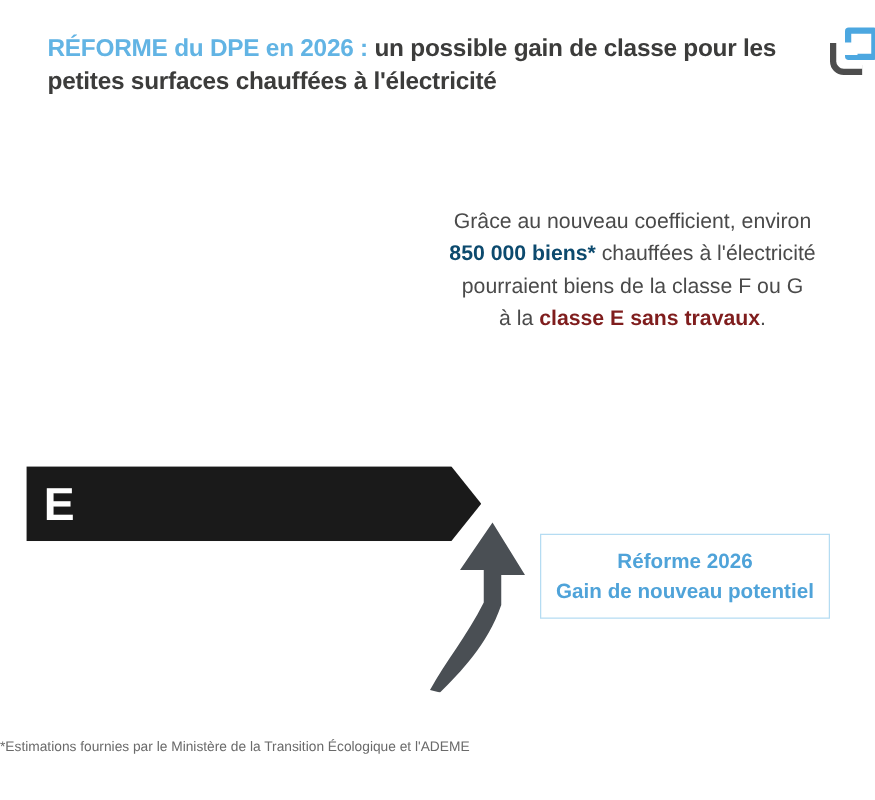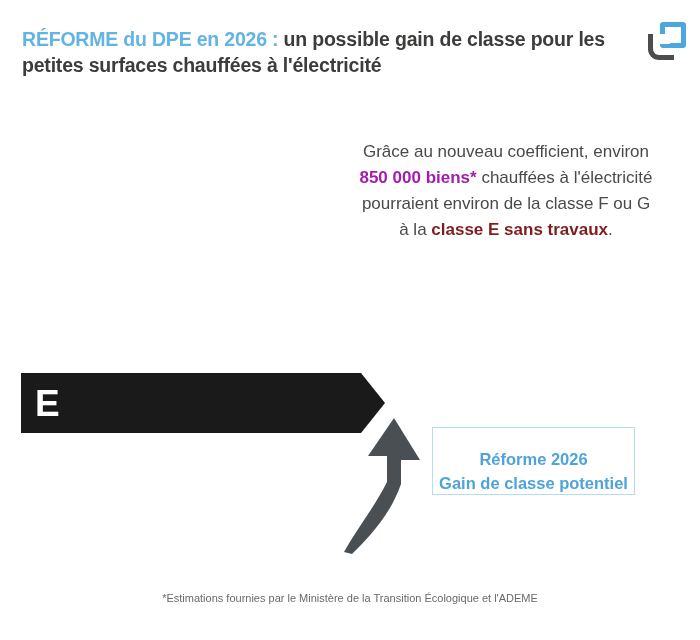--- a/index.html
+++ b/index.html
@@ -5,21 +5,21 @@
   * { margin:0; padding:0; box-sizing:border-box; }
   html,body { background:#ffffff; }
   body {
     width:700px; height:640px; position:relative; overflow:hidden;
     font-family:"Liberation Sans", sans-serif;
     background:#ffffff;
   }
 
   
   #header {
-    position:absolute; left:0; top:0; width:597px; height:110px;
+    position:absolute; left:16px; top:0; width:597px; height:110px;
   }
   #title {
     position:absolute; left:22px; top:26px; width:590px;
     font-size:19.5px; font-weight:bold; line-height:26px;
     letter-spacing:-0.2px;
     color:#3c3c3b;
   }
   #title .accent { color:#62b4e4; }
 
   #logo {
@@ -63,41 +63,41 @@
     background:#1a1a1a;
     clip-path:polygon(0 0, calc(100% - 24px) 0, 100% 50%, calc(100% - 24px) 100%, 0 100%);
   }
   #bar-E .letter { font-size:37px; }
 
   
   #arrow { position:absolute; left:338px; top:404px; width:90px; height:150px; }
 
   
   #paragraph {
-    position:absolute; left:330px; top:139px; width:352px;
+    position:absolute; left:330px; top:164px; width:352px;
     text-align:center; font-size:17px; line-height:26px;
     color:#4a4a4a;
   }
   #paragraph .hi { color:#62b4e4; font-weight:bold; }
 
   
   #callout {
-    position:absolute; left:432px; top:427px; width:203px; height:68px;
+    position:absolute; left:432px; top:427px; width:232px; height:68px;
     border:1.5px solid #b5dcf2; background:#ffffff;
-    display:flex; flex-direction:column; align-items:center; justify-content:flex-end;
+    display:flex; flex-direction:column; align-items:center; justify-content:center;
     gap:3px;
   }
   #callout .cl {
     color:#4fa3d9; font-weight:bold; font-size:16.5px; line-height:21px;
   }
 
   
   #footnote {
     position:absolute; left:0; top:592px; width:700px;
-    text-align:center; font-size:11px; color:#6a6a6a;
+    text-align:left; font-size:11px; color:#6a6a6a;
   }
 </style>
 </head>
 <body>
 
 <div id="header">
   <div id="title">
     <span class="accent" style="color: rgb(98, 180, 228);">RÉFORME du DPE en 2026 :</span><span> un possible gain de classe pour les petites surfaces chauffées à l'électricité</span>
   </div>
   <div id="logo">
@@ -147,23 +147,23 @@
            L 56 14
            L 82 56
            L 63 56
            L 63 80
            C 52 112, 30 134, 14 150
            Z" fill="#4a4f54"></path>
 </svg>
 
 <div id="paragraph">
   <span>Grâce au nouveau coefficient, environ</span><br>
-  <span class="hi" style="color: #a21caf;">850 000 biens*</span><span> chauffées à l'électricité</span><br>
-  <span>pourraient environ de la classe F ou G</span><br>
+  <span class="hi" style="color: #0c4a6e;">850 000 biens*</span><span> chauffées à l'électricité</span><br>
+  <span>pourraient biens de la classe F ou G</span><br>
   <span>à la </span><span class="hi" style="color: #7f1d1d;">classe E sans travaux</span><span>.</span>
 </div>
 
 <div id="callout" style="border-color: rgb(181, 220, 242);">
   <div class="cl" style="color: rgb(79, 163, 217);">Réforme 2026</div>
-  <div class="cl" style="color: rgb(79, 163, 217);">Gain de classe potentiel</div>
+  <div class="cl" style="color: rgb(79, 163, 217);">Gain de nouveau potentiel</div>
 </div>
 
 <div id="footnote">*Estimations fournies par le Ministère de la Transition Écologique et l'ADEME</div>
 
 </body></html>

